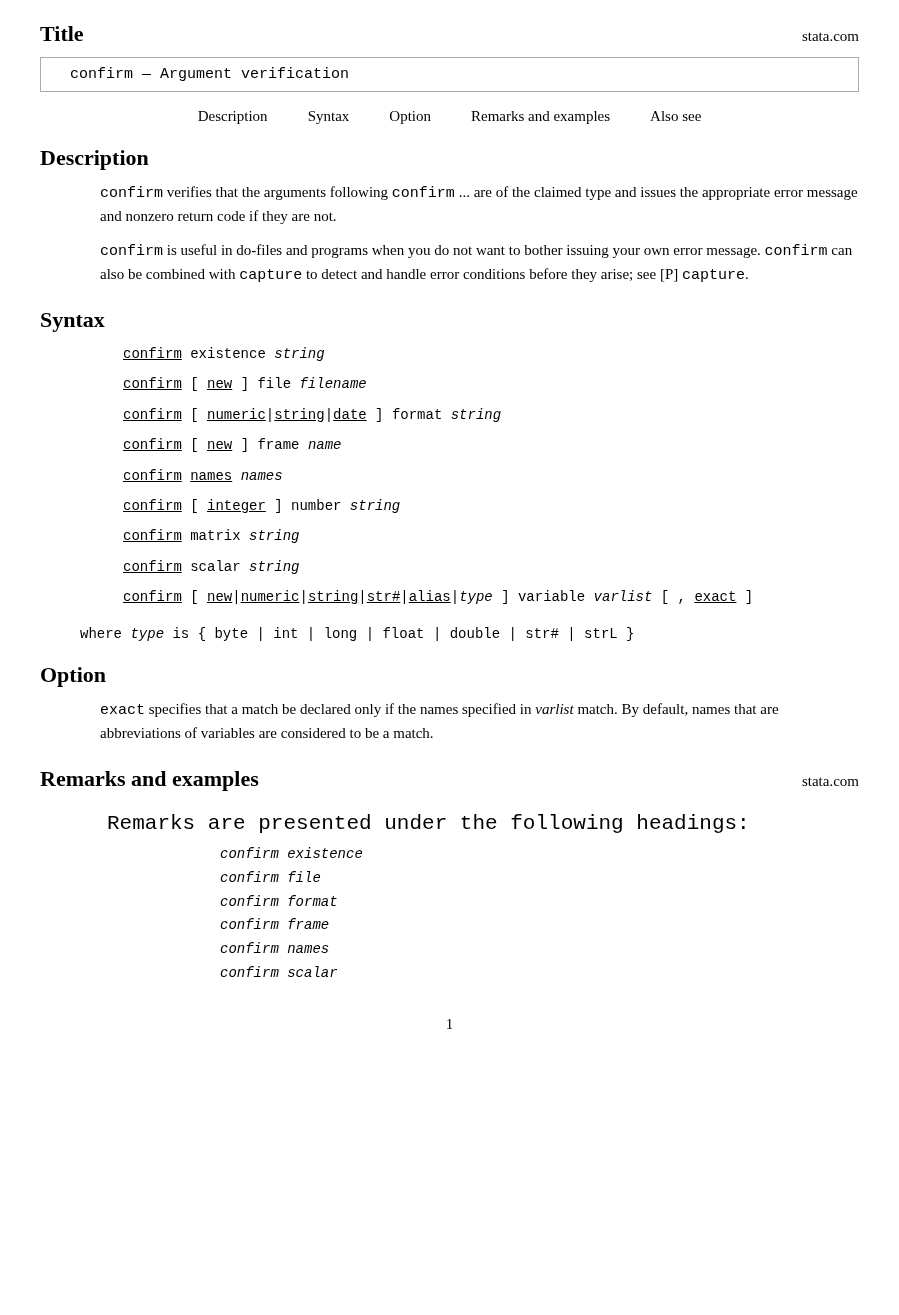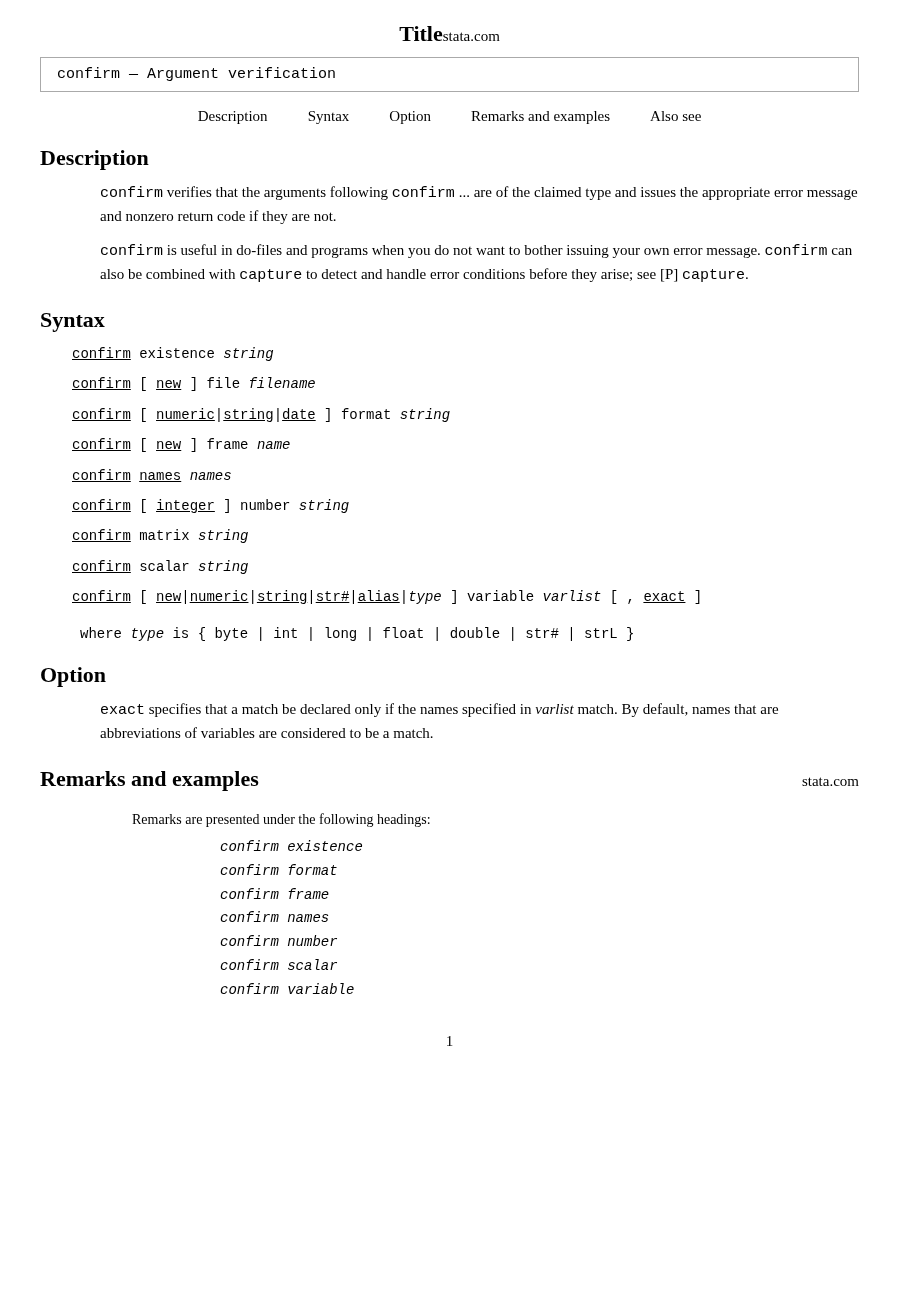--- a/index.html
+++ b/index.html
@@ -7,37 +7,37 @@
       font-family: Georgia, 'Times New Roman', serif;
       font-size: 15px;
       background: #fff;
       color: #000;
       width: 899px;
       min-height: 1315px;
       padding: 20px 40px 40px 40px;
     }
     .header-row {
       display: flex;
-      justify-content: center;
+      justify-content: space-between;
       align-items: baseline;
       margin-bottom: 10px;
     }
     .title-text {
       font-size: 22px;
       font-weight: bold;
       font-family: Georgia, serif;
     }
     .stata-com {
       font-size: 15px;
       font-family: Georgia, serif;
       margin-top: 8px;
     }
     .title-box {
       border: 1px solid #aaa;
-      padding: 8px 16px;
+      padding: 8px 29px;
       margin-bottom: 16px;
       font-family: 'Courier New', monospace;
       font-size: 15px;
     }
     .nav-row {
       display: flex;
       justify-content: center;
       gap: 40px;
       margin-bottom: 20px;
       font-size: 15px;
@@ -64,21 +64,21 @@
       margin-left: 60px;
       margin-bottom: 10px;
       font-size: 15px;
       line-height: 1.55;
       font-family: Georgia, serif;
     }
     .para .mono {
       font-family: 'Courier New', monospace;
     }
     .syntax-block {
-      margin-left: 32px;
+      margin-left: 83px;
       margin-bottom: 8px;
       font-family: 'Courier New', monospace;
       font-size: 14px;
       line-height: 1.6;
     }
     .syntax-block .underline {
       text-decoration: underline;
     }
     .syntax-block .italic {
       font-style: italic;
@@ -100,24 +100,24 @@
       line-height: 1.55;
       font-family: Georgia, serif;
     }
     .option-para .mono {
       font-family: 'Courier New', monospace;
     }
     .option-para .italic {
       font-style: italic;
     }
     .remarks-intro {
-      margin-left: 92px;
+      margin-left: 67px;
       margin-bottom: 8px;
-      font-size: 14px;
-      font-family: Liberation Serif, serif;
+      font-size: 21px;
+      font-family: Liberation Mono, monospace;
     }
     .remarks-list {
       margin-left: 180px;
       font-family: 'Courier New', monospace;
       font-size: 14px;
       font-style: italic;
       line-height: 1.7;
     }
     .page-number {
       text-align: center;
@@ -197,21 +197,20 @@
 
 <div class="section-heading-row">
   <span class="section-heading" style="margin-top:0;">Remarks and examples</span>
   <span class="stata-com">stata.com</span>
 </div>
 
 <div class="remarks-intro">Remarks are presented under the following headings:</div>
 
 <div class="remarks-list">
   <div>confirm existence</div>
+  <div>confirm file</div>
   <div>confirm format</div>
   <div>confirm frame</div>
   <div>confirm names</div>
-  <div>confirm number</div>
   <div>confirm scalar</div>
-  <div>confirm variable</div>
 </div>
 
 <div class="page-number">1</div>
 
 </body></html>

